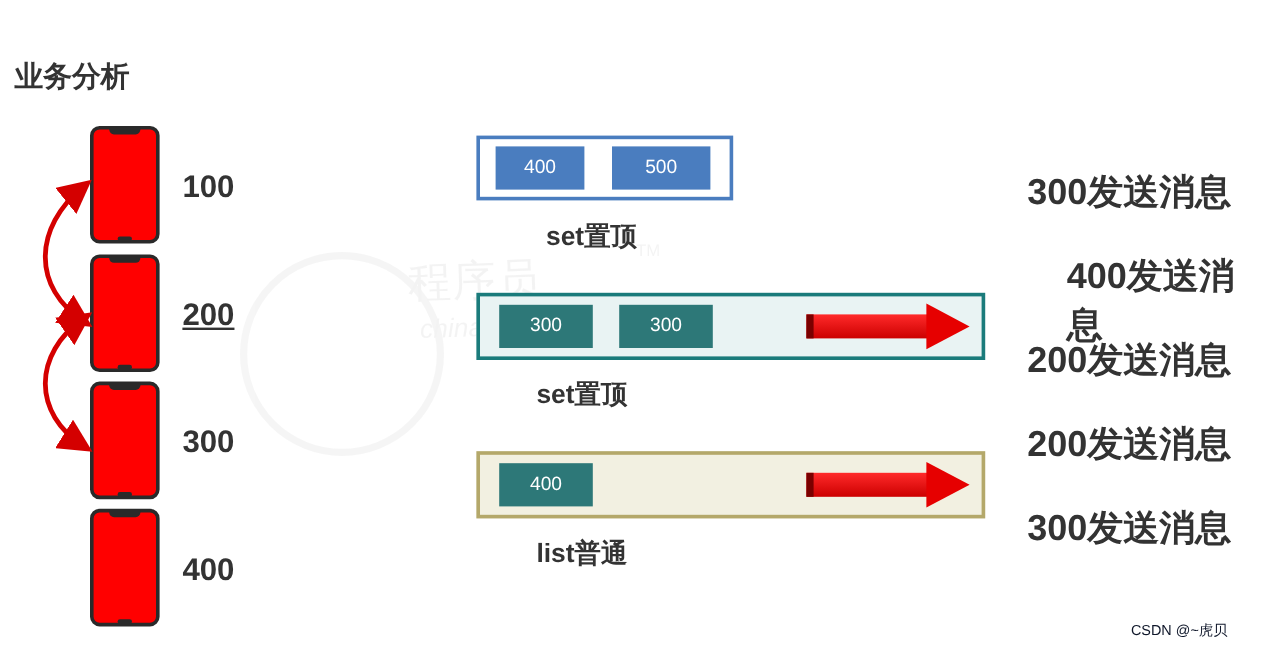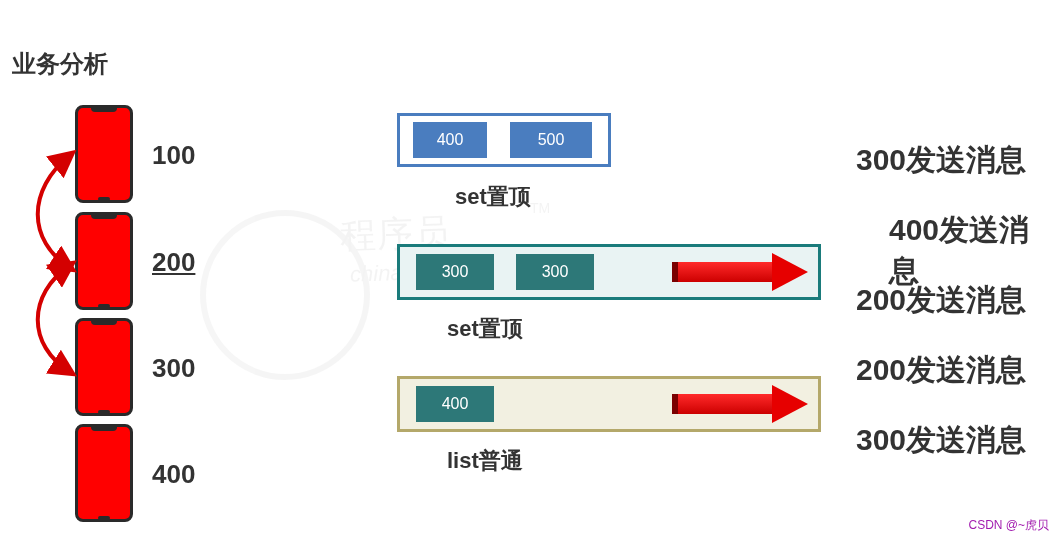--- a/index.html
+++ b/index.html
@@ -166,24 +166,24 @@
   }
   .wm .tm {
     position: absolute;
     left: 330px; top: 0;
     font-size: 14px;
     color: #888;
   }
 
   .footer {
     position: absolute;
-    right: 2px;
+    right: 28px;
     bottom: 6px;
     font-size: 12px;
-    color: #a21caf;
+    color: #0f172a;
   }
 </style>
 </head>
 <body>
 
 <div class="wm">
   <div class="circle"></div>
   <div class="txt1">程序员</div>
   <div class="txt2">china.com</div>
   <div class="tm">TM</div>

